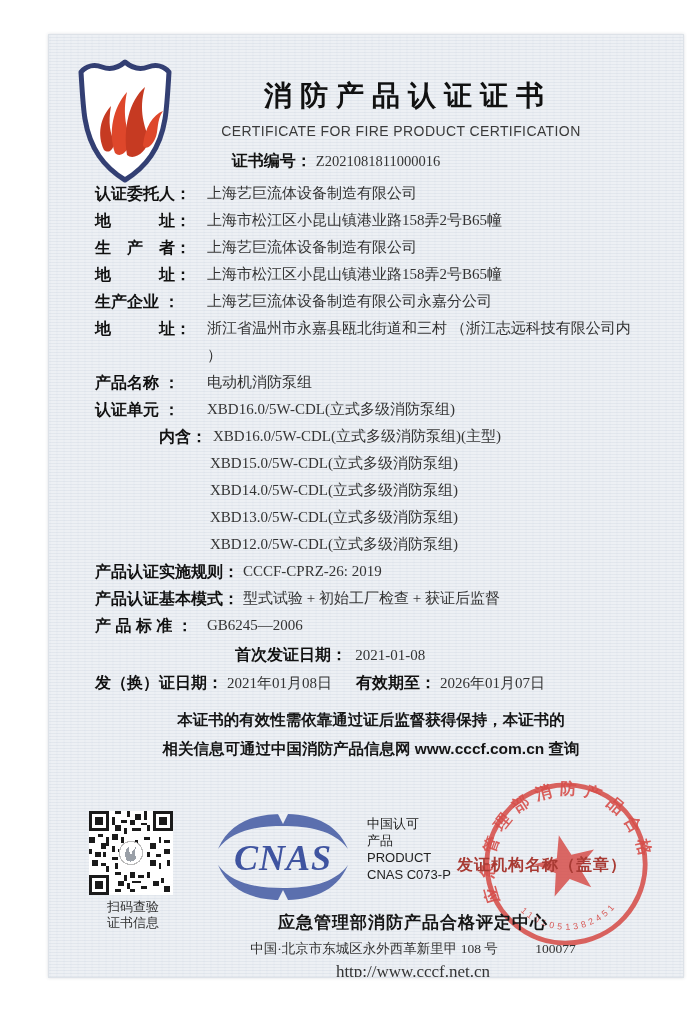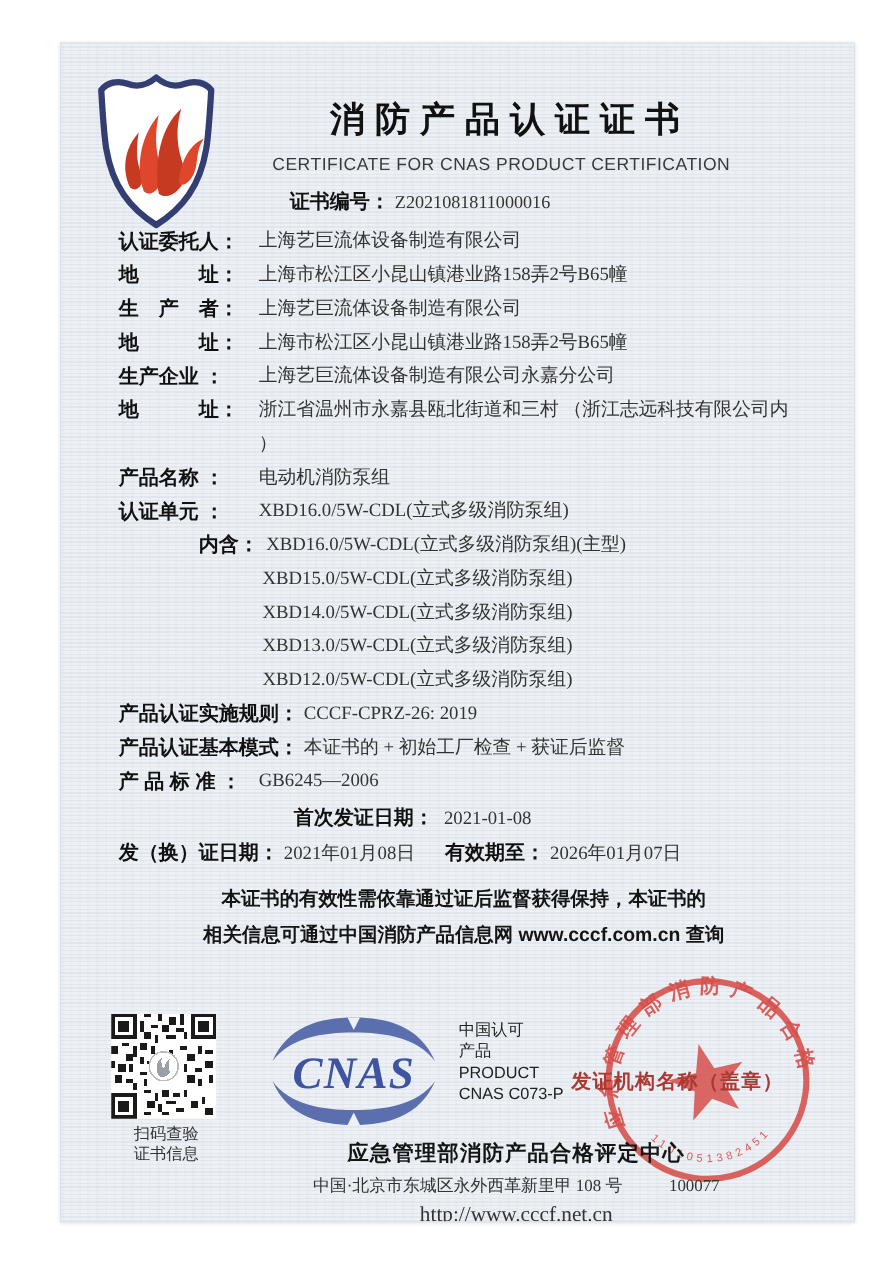--- a/index.html
+++ b/index.html
@@ -55,21 +55,21 @@
 
   <svg class="logo" viewBox="0 0 110 128">
     <path d="M55,5 C62,11 70,13 78,10 C86,7 94,9 99,15 C98,31 97,50 95,62 C90,92 76,110 55,123 C34,110 20,92 15,62 C13,50 12,31 11,15 C16,9 24,7 32,10 C40,13 48,11 55,5 Z" fill="#ffffff" stroke="#333f73" stroke-width="5" stroke-linejoin="round"></path>
     <path d="M34,93 C27,78 30,61 41,49 C38,66 40,77 45,85 C43,93 39,97 34,93 Z" fill="#c63a22"></path>
     <path d="M45,96 C38,75 43,51 57,35 C52,58 57,73 61,83 C59,93 51,102 45,96 Z" fill="#de472b"></path>
     <path d="M57,98 C53,71 59,44 75,30 C68,54 75,70 79,82 C77,95 64,104 57,98 Z" fill="#c63a22"></path>
     <path d="M73,88 C75,70 83,58 93,54 C86,64 89,74 85,82 C81,91 74,93 73,88 Z" fill="#de472b"></path>
   </svg>
 
   <div class="title">消防产品认证证书</div>
-  <div class="subtitle">CERTIFICATE FOR CNAS PRODUCT CERTIFICATION</div>
+  <div class="subtitle">CERTIFICATE FOR FIRE PRODUCT CERTIFICATION</div>
   <div class="certno">
     <span class="lbl">证书编号：</span>
     <span class="val">Z2021081811000016</span>
   </div>
 
   <div class="body">
     <div class="row">
       <span class="lbl">认证委托人：</span>
       <span class="val">上海艺巨流体设备制造有限公司</span>
     </div>
@@ -111,21 +111,21 @@
     <div class="contains-item">XBD14.0/5W-CDL(立式多级消防泵组)</div>
     <div class="contains-item">XBD13.0/5W-CDL(立式多级消防泵组)</div>
     <div class="contains-item">XBD12.0/5W-CDL(立式多级消防泵组)</div>
 
     <div class="row">
       <span class="lbl auto">产品认证实施规则：</span>
       <span class="val">CCCF-CPRZ-26: 2019</span>
     </div>
     <div class="row">
       <span class="lbl auto">产品认证基本模式：</span>
-      <span class="val">本证书的 + 初始工厂检查 + 获证后监督</span>
+      <span class="val">型式试验 + 初始工厂检查 + 获证后监督</span>
     </div>
     <div class="row">
       <span class="lbl">产 品 标 准 ：</span>
       <span class="val">GB6245—2006</span>
     </div>
 
 
     <div class="first-date">
       <span class="lbl auto">首次发证日期：</span>
       <span class="val">2021-01-08</span>

